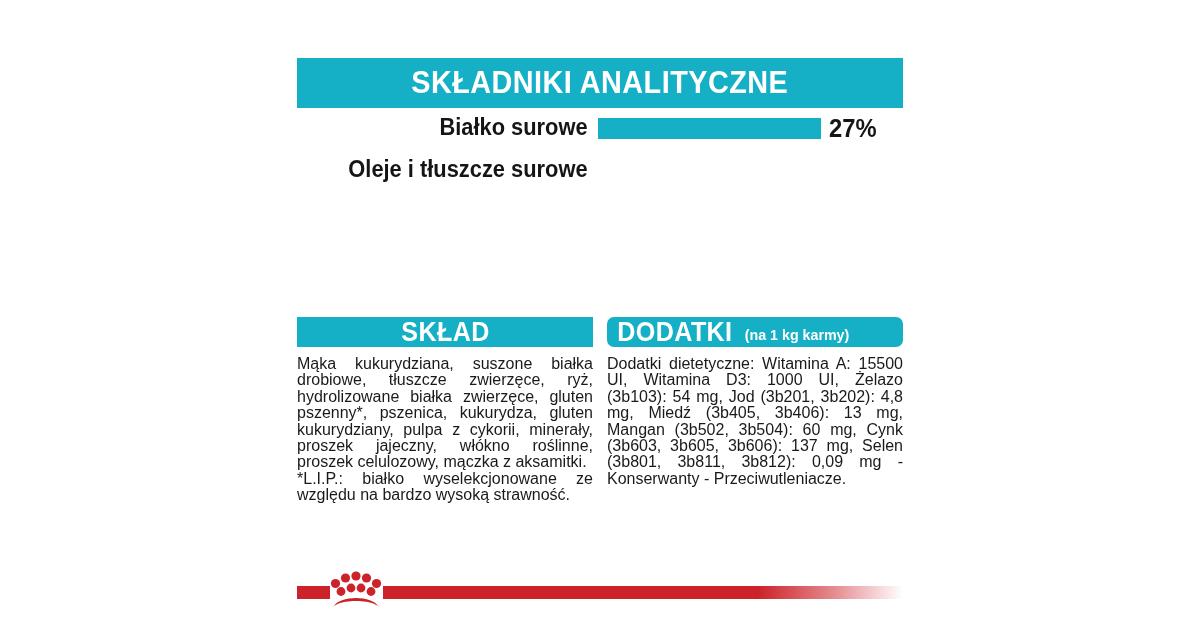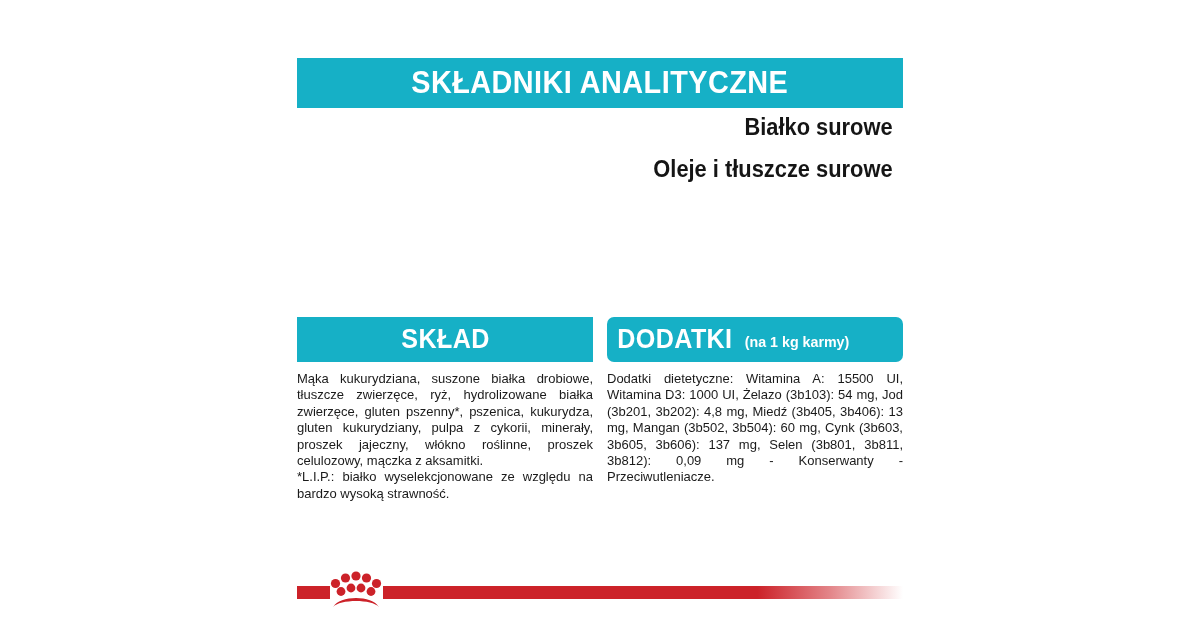--- a/index.html
+++ b/index.html
@@ -47,22 +47,21 @@
     position: absolute;
     left: 297px;
     top: 116px;
     width: 606px;
     height: 168px;
   }
   .chart-row {
     position: relative;
     height: 42px;
     display: flex;
-    align-items: flex-end;
-    flex-direction: column;
+    align-items: flex-start;
   }
   .chart-label {
     width: 301px;
     text-align: right;
     padding-right: 11px;
     font-family: "Liberation Sans", sans-serif;
     font-size: 23px;
     font-weight: bold;
     color: #151515;
     white-space: nowrap;
@@ -97,21 +96,21 @@
     position: absolute;
     left: 297px;
     top: 317px;
     width: 606px;
     display: flex;
     gap: 14px;
   }
   .column { width: 296px; }
 
   .col-header {
-    height: 45px;
+    height: 30px;
     background: #16b0c6;
     display: flex;
     align-items: center;
     justify-content: center;
     gap: 5px;
   }
   .col-header.left { justify-content: center; }
   .col-header.right { justify-content: flex-start; padding-left: 6px; border-radius: 7px; }
 
   .col-header-title {
@@ -132,21 +131,21 @@
     white-space: nowrap;
     transform: scaleX(0.95);
     line-height: 1;
     position: relative;
     top: 2px;
   }
 
   .col-body {
     margin-top: 9px;
     font-family: "Liberation Sans", sans-serif;
-    font-size: 13px;
+    font-size: 16px;
     line-height: 16.4px;
     color: #1a1a1a;
     text-align: justify;
     white-space: pre-line;
   }
 
   
   .logo-band {
     position: absolute;
     left: 0;
@@ -186,20 +185,24 @@
 <div id="page">
 
   <div class="main-header">
     <span class="main-header-title">SKŁADNIKI ANALITYCZNE</span>
   </div>
 
   <div class="chart">
 
     <div class="chart-row">
       <div class="chart-label">Białko surowe</div>
+      <div class="chart-bar-wrap">
+        <div class="chart-bar" style="width: 223px; background: rgb(22, 176, 198);"></div>
+        <div class="chart-value">27%</div>
+      </div>
     </div>
 
 
     <div class="chart-row">
       <div class="chart-label">Oleje i tłuszcze surowe</div>
     </div>
 
 
   </div>
 

